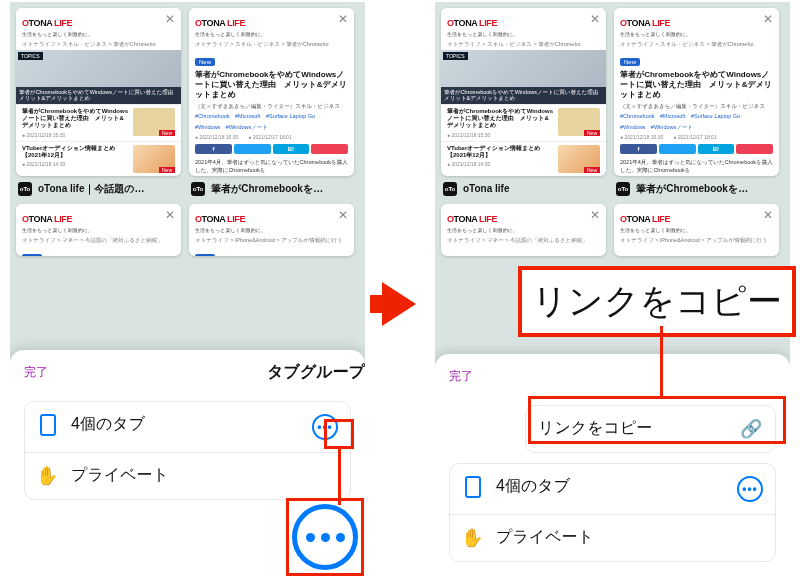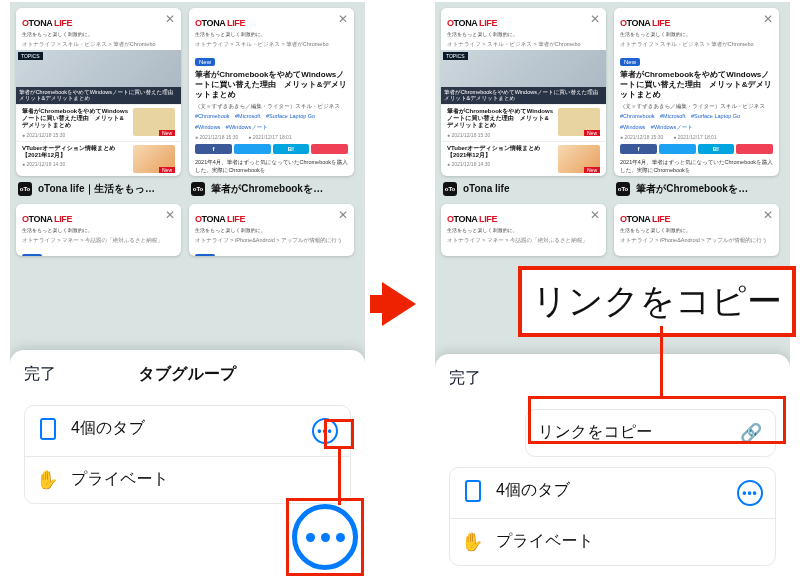--- a/index.html
+++ b/index.html
@@ -181,25 +181,25 @@
     border-top-right-radius:14px;
     box-shadow: 0 -2px 12px rgba(0,0,0,.15);
     padding-bottom: 10px;
   }
   .sheet-header {
     display:flex; align-items:center;
     padding: 14px 14px 10px 14px;
     position:relative;
   }
   .done {
-    color:#0f172a; font-size:16px;
+    color:#a21caf; font-size:12px;
   }
   .sheet-title {
     position:absolute; left:0; right:0;
-    text-align:center;
+    text-align:right;
     font-size:16px; font-weight:700; color:#111;
     pointer-events:none;
   }
   .grp {
     margin: 10px 14px 0 14px;
     background:#fff;
     border:1px solid #e8e8ea;
     border-radius:10px;
     overflow:hidden;
   }
@@ -291,21 +291,21 @@
           </div>
           <div class="relrow">
             <div class="rtext"><span>VTuberオーディション情報まとめ【2021年12月】</span><span class="rd">● 2021/12/18 14:30</span></div>
             <div class="rthumb" style="background:linear-gradient(135deg,#f7d9b0,#e8a060)">
                 <span class="nb">New</span>
               </div>
           </div>
         </div>
         <div class="tabcaption">
           <div class="favicon">oTo</div>
-          <div class="captext">oTona life｜生活をもっ…</div>
+          <div class="captext">oTona life｜今話題の…</div>
         </div>
       </div>
 
       <div>
         <div class="tabcard">
           <div class="close">✕</div>
           <div class="siteheader">
             <span class="sitelogo"><span class="red">O</span><span>TONA</span><span class="red"> LIFE</span></span>
             <div class="sitetag">生活をもっと楽しく刺激的に。</div>
           </div>

